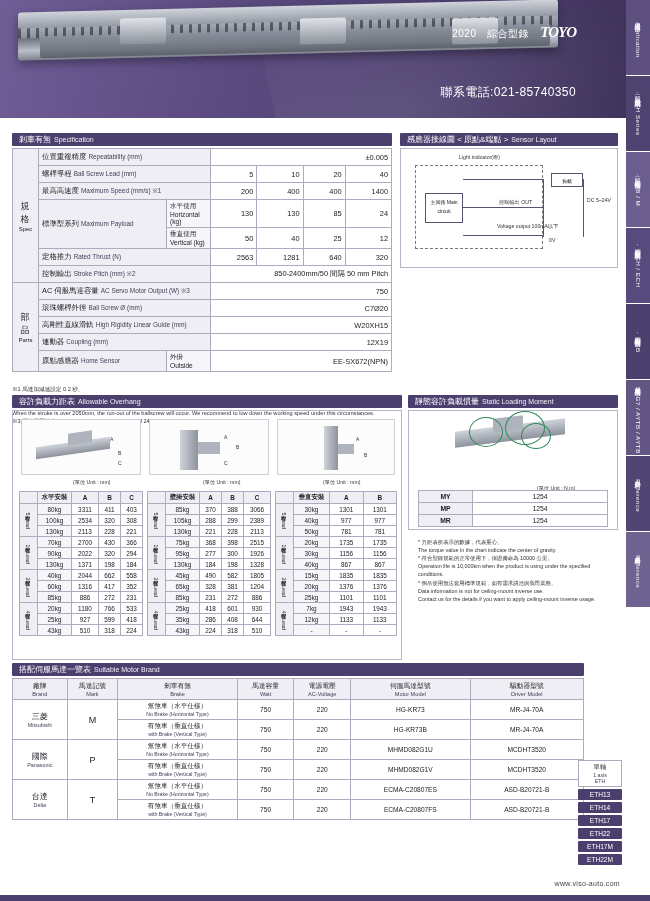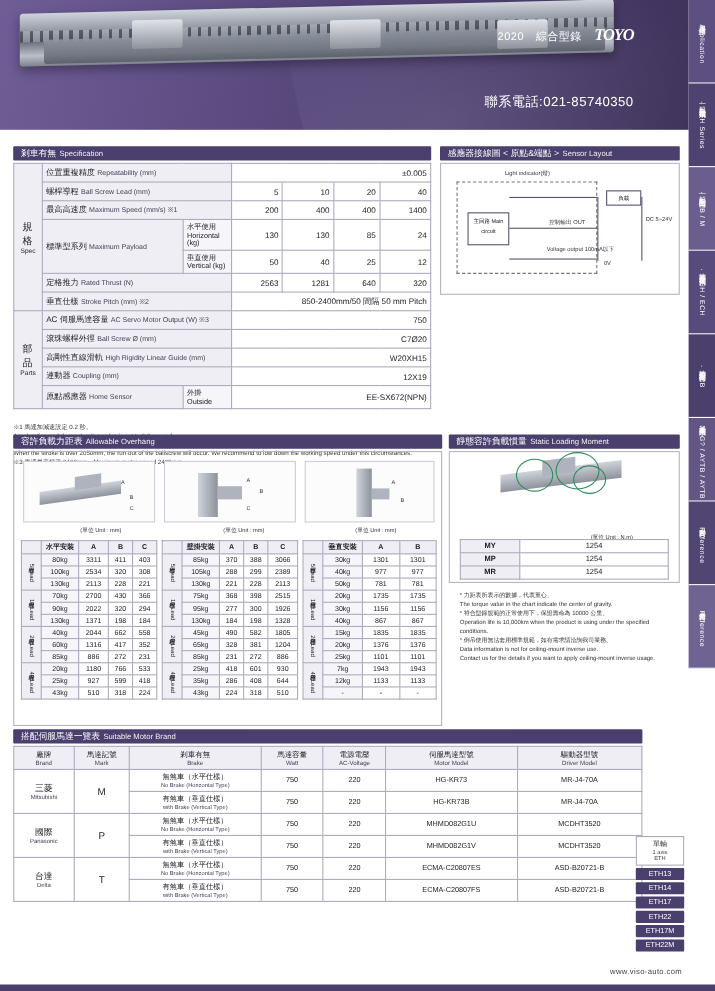--- a/index.html
+++ b/index.html
@@ -272,21 +272,21 @@
       <span>定格推力</span>
       <span class="en">Rated Thrust (N)</span>
     </td>
     <td class="v">2563</td>
     <td class="v">1281</td>
     <td class="v">640</td>
     <td class="v">320</td>
   </tr>
   <tr>
     <td class="lbl" colspan="2">
-      <span>垂直仕樣</span>
+      <span>控制輸出</span>
       <span class="en">Stroke Pitch (mm) ※2</span>
     </td>
     <td class="v" colspan="4">850-2400mm/50 間隔 50 mm Pitch</td>
   </tr>
 
   <tr>
     <td class="grp" rowspan="5">
       <span>部品</span>
       <small>Parts</small>
     </td>

